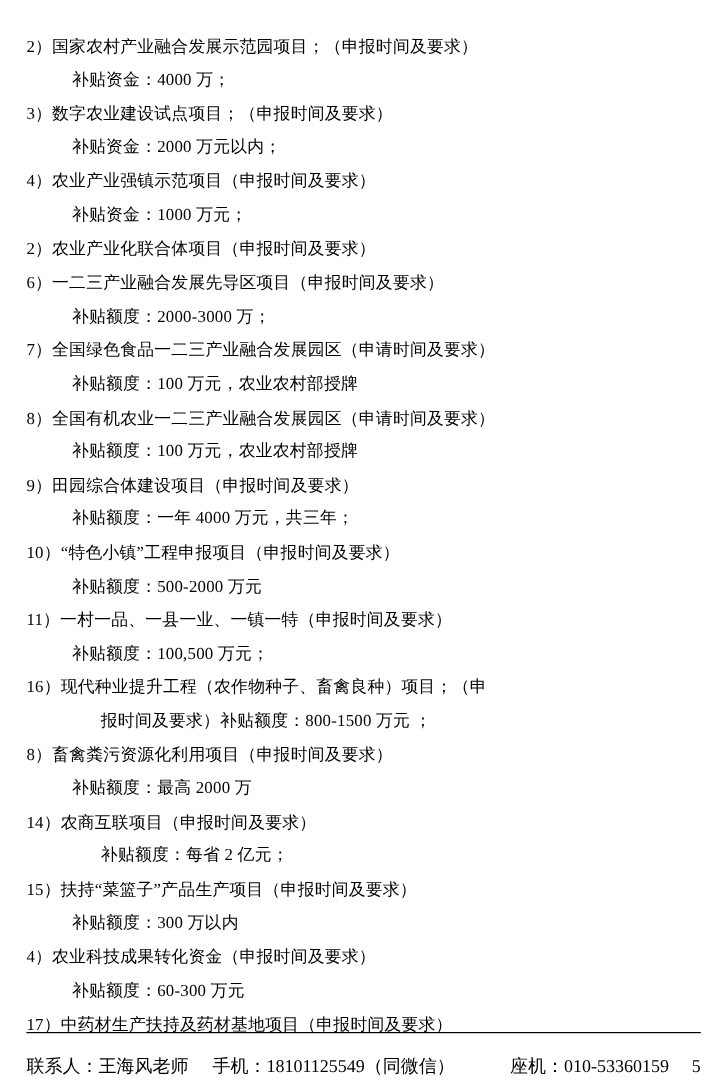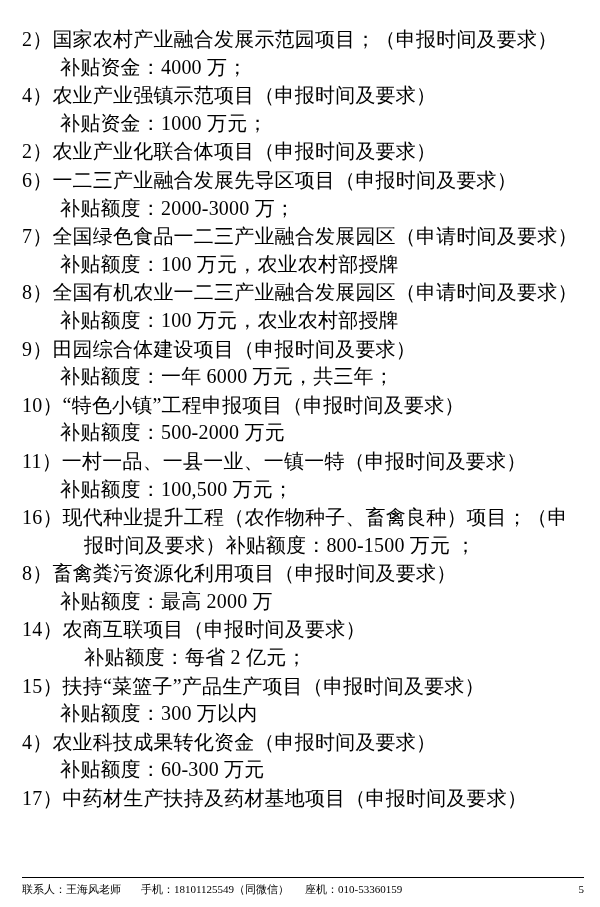--- a/index.html
+++ b/index.html
@@ -25,21 +25,21 @@
   .body-list {
     margin: 0;
     padding: 0;
     list-style: none;
   }
   .item {
     margin: 0 0 1px 0;
     padding: 0;
   }
   .line {
-    font-size: 20px;
+    font-size: 14px;
     line-height: 27.6px;
     letter-spacing: 0.2px;
     white-space: nowrap;
   }
   .line.lvl1 {
     padding-left: 38px;
     text-indent: 0;
   }
   .line.lvl0 {
     padding-left: 38px;
@@ -48,54 +48,58 @@
   .line.cont {
     padding-left: 62px;
     text-indent: 0;
   }
   .footer {
     position: absolute;
     left: 22px;
     right: 16px;
     bottom: 10px;
     border-top: 1px solid #000000;
-    padding-top: 4px;
+    padding-top: 21px;
     display: flex;
     align-items: baseline;
-    font-size: 11px;
+    font-size: 15px;
     line-height: 15px;
   }
   .footer .f-contact {
     white-space: nowrap;
   }
   .footer .f-phone {
     white-space: nowrap;
     margin-left: 20px;
   }
   .footer .f-tel {
     white-space: nowrap;
-    margin-left: 16px;
+    margin-left: 46px;
   }
   .footer .f-page {
     margin-left: auto;
     white-space: nowrap;
   }
 </style>
 </head>
 <body>
 
 <div class="page">
 
   <ul class="body-list">
 
     <li class="item">
       <div class="line lvl0">2）国家农村产业融合发展示范园项目；（申报时间及要求）</div>
       <div class="line lvl1">补贴资金：4000 万；</div>
     </li>
 
+    <li class="item">
+      <div class="line lvl0">3）数字农业建设试点项目；（申报时间及要求）</div>
+      <div class="line lvl1">补贴资金：2000 万元以内；</div>
+    </li>
 
     <li class="item">
       <div class="line lvl0">4）农业产业强镇示范项目（申报时间及要求）</div>
       <div class="line lvl1">补贴资金：1000 万元；</div>
     </li>
 
     <li class="item">
       <div class="line lvl0">2）农业产业化联合体项目（申报时间及要求）</div>
     </li>
 
@@ -109,21 +113,21 @@
       <div class="line lvl1">补贴额度：100 万元，农业农村部授牌</div>
     </li>
 
     <li class="item">
       <div class="line lvl0">8）全国有机农业一二三产业融合发展园区（申请时间及要求）</div>
       <div class="line lvl1">补贴额度：100 万元，农业农村部授牌</div>
     </li>
 
     <li class="item">
       <div class="line lvl0">9）田园综合体建设项目（申报时间及要求）</div>
-      <div class="line lvl1">补贴额度：一年 6000 万元，共三年；</div>
+      <div class="line lvl1">补贴额度：一年 4000 万元，共三年；</div>
     </li>
 
     <li class="item">
       <div class="line lvl0">10）“特色小镇”工程申报项目（申报时间及要求）</div>
       <div class="line lvl1">补贴额度：500-2000 万元</div>
     </li>
 
     <li class="item">
       <div class="line lvl0">11）一村一品、一县一业、一镇一特（申报时间及要求）</div>
       <div class="line lvl1">补贴额度：100,500 万元；</div>

